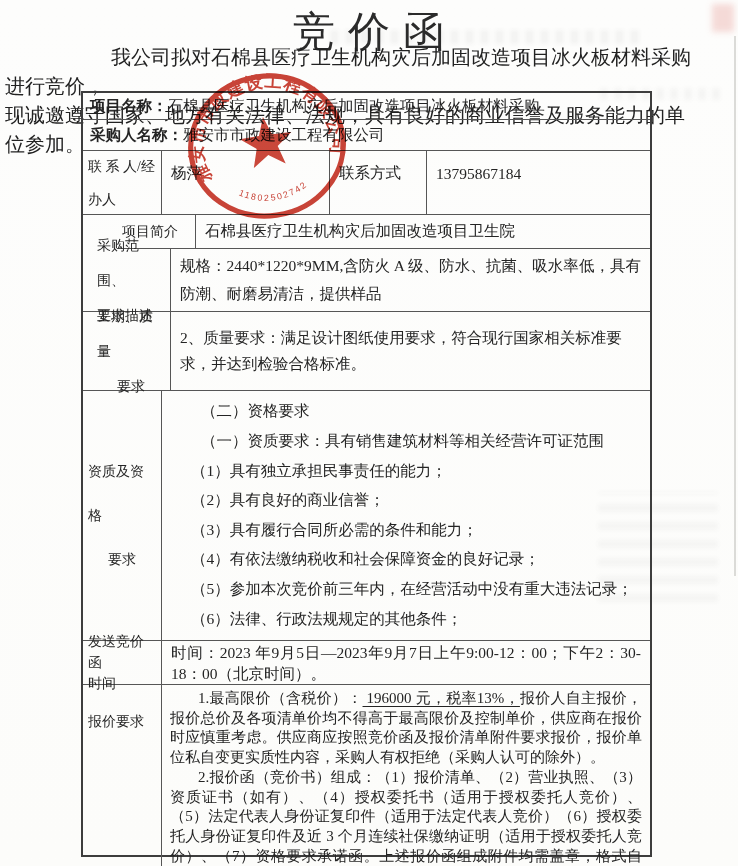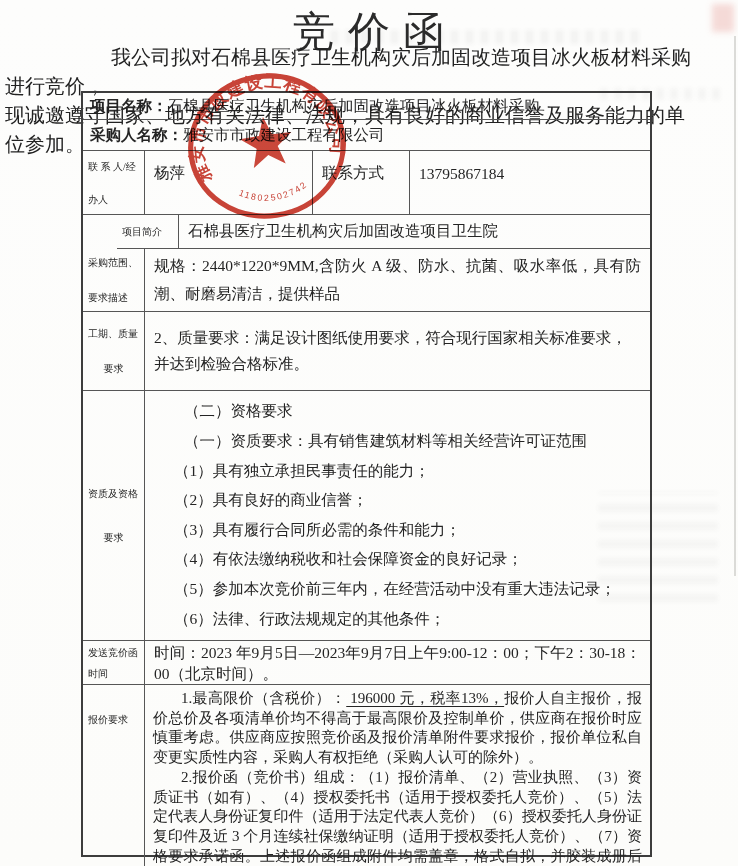--- a/index.html
+++ b/index.html
@@ -30,36 +30,36 @@
     position:absolute;left:81px;top:91px;width:571px;height:766px;
     border:2px solid #3d3d3d;
     box-sizing:border-box;
     display:flex;flex-direction:column;
     font-size:15.5px;
     background:transparent;
   }
   .tr{display:flex;border-bottom:1px solid #565656;box-sizing:border-box;flex:none;}
   .tr:last-child{border-bottom:none;flex:1;}
   .th{
-    width:62px;flex:none;box-sizing:border-box;
+    width:79px;flex:none;box-sizing:border-box;
     border-right:1px solid #565656;
     display:flex;flex-direction:column;
     padding:3px 5px;
-    font-size:10px;
+    font-size:14px;
     color:#262626;
   }
   .td{flex:1;box-sizing:border-box;padding:2px 9px;display:flex;flex-direction:column;justify-content:center;}
   .r1{height:27px;} .r2{height:31px;} .r3{height:64px;}
   .r4{height:34px;margin-left:34px;} .r5{height:63px;} .r6{height:79px;}
   .r7{height:250px;} .r8{height:44px;}
   .full{flex:1;display:flex;align-items:center;padding:0 7px;box-sizing:border-box;}
   .lbl-inline{flex:none;font-weight:bold;}
   .lc{justify-content:center;}
   .lh-wide{line-height:33px;justify-content:center;}
-  .lh-wider{line-height:35px;justify-content:center;text-align:left;}
+  .lh-wider{line-height:35px;justify-content:center;text-align:left;margin-left:9px;}
   .lh-wider .c2,.lh-huge .c2{text-align:center;}
   .lh-huge{line-height:44px;justify-content:center;}
   .lh-tight{line-height:21px;justify-content:center;}
   .cell-mid{width:168px;flex:none;border-right:1px solid #565656;box-sizing:border-box;}
   .cell-sm{width:97px;flex:none;border-right:1px solid #565656;box-sizing:border-box;}
   .vc{display:flex;flex-direction:column;justify-content:center;padding:2px 9px;box-sizing:border-box;}
   .r5 .td{line-height:28px;text-align:justify;}
   .r6 .td{line-height:26px;}
   .r7 .td{justify-content:space-around;padding:6px 9px;}
   .r7 .qhead{padding-left:30px;}

